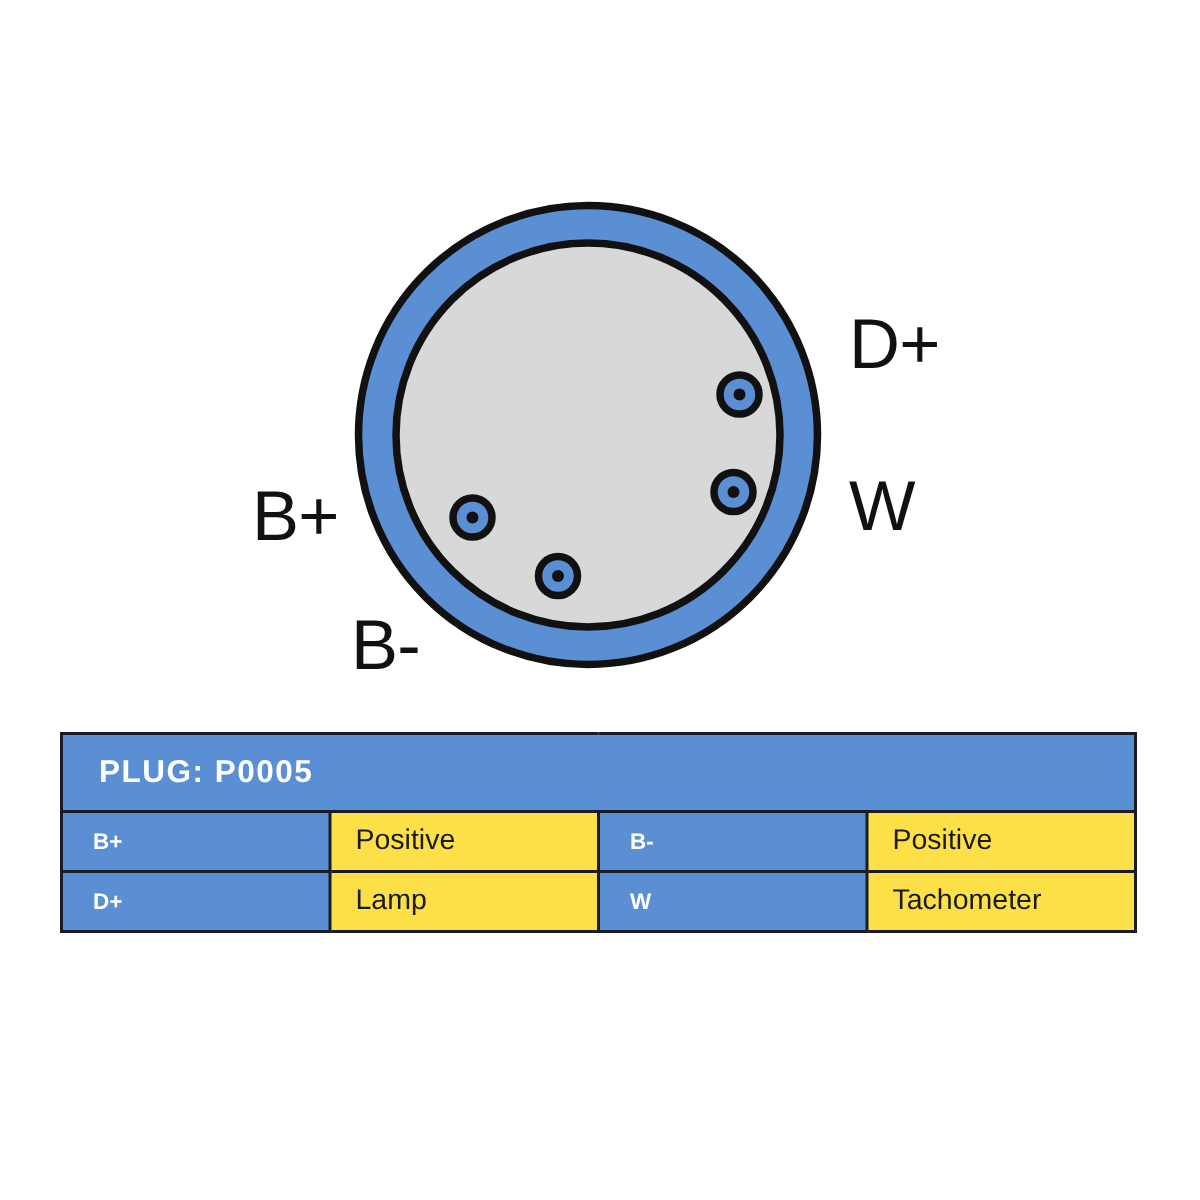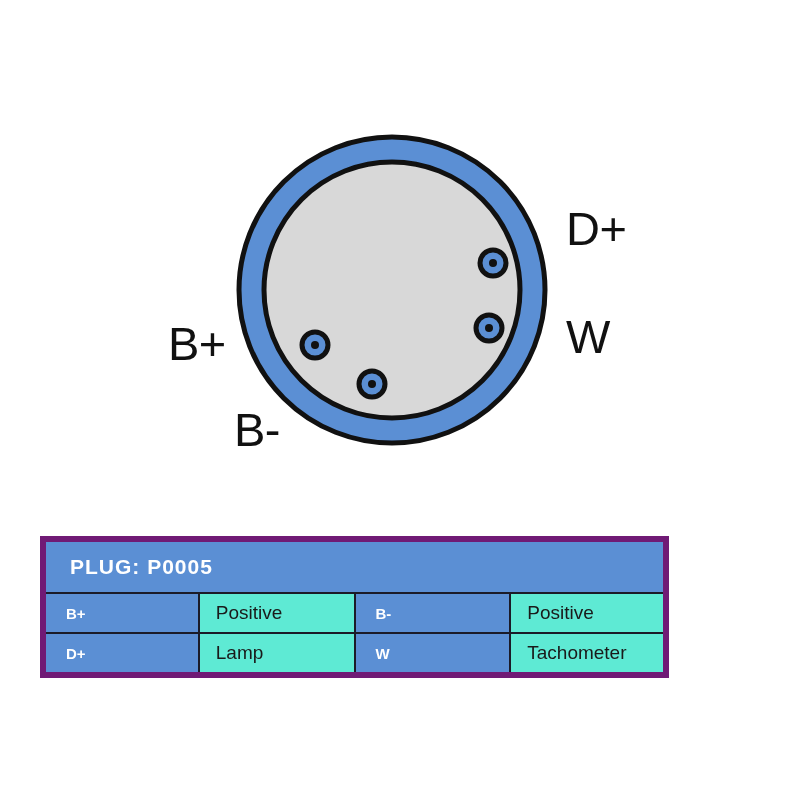--- a/index.html
+++ b/index.html
@@ -49,24 +49,24 @@
   }
   #label-dplus { left: 566px; top: 205px; }
   #label-w     { left: 566px; top: 313px; }
   #label-bplus { left: 168px; top: 320px; }
   #label-bminus{ left: 234px; top: 406px; }
 
   
   #plug-table {
     position: absolute;
     left: 40px;
-    top: 536px;
-    width: 629px;
+    top: 488px;
+    width: 718px;
     border-collapse: collapse;
-    border: 6px solid #701a75;
+    border: 2px solid #701a75;
     table-layout: fixed;
   }
   #plug-table td {
     border: 2px solid #1b1b28;
     padding: 0;
     height: 38px;
     vertical-align: middle;
   }
   .hdr-cell {
     background: #5b8fd4;
@@ -79,21 +79,21 @@
   }
   .key-cell {
     background: #5b8fd4;
     color: #ffffff;
     font-size: 15px;
     font-weight: bold;
     padding-left: 20px !important;
     width: 90px;
   }
   .val-cell {
-    background: #5eead4;
+    background: #fde047;
     color: #1a1a1a;
     font-size: 19px;
     padding-left: 16px !important;
   }
 </style>
 </head>
 <body>
 
 <div id="page">
 

